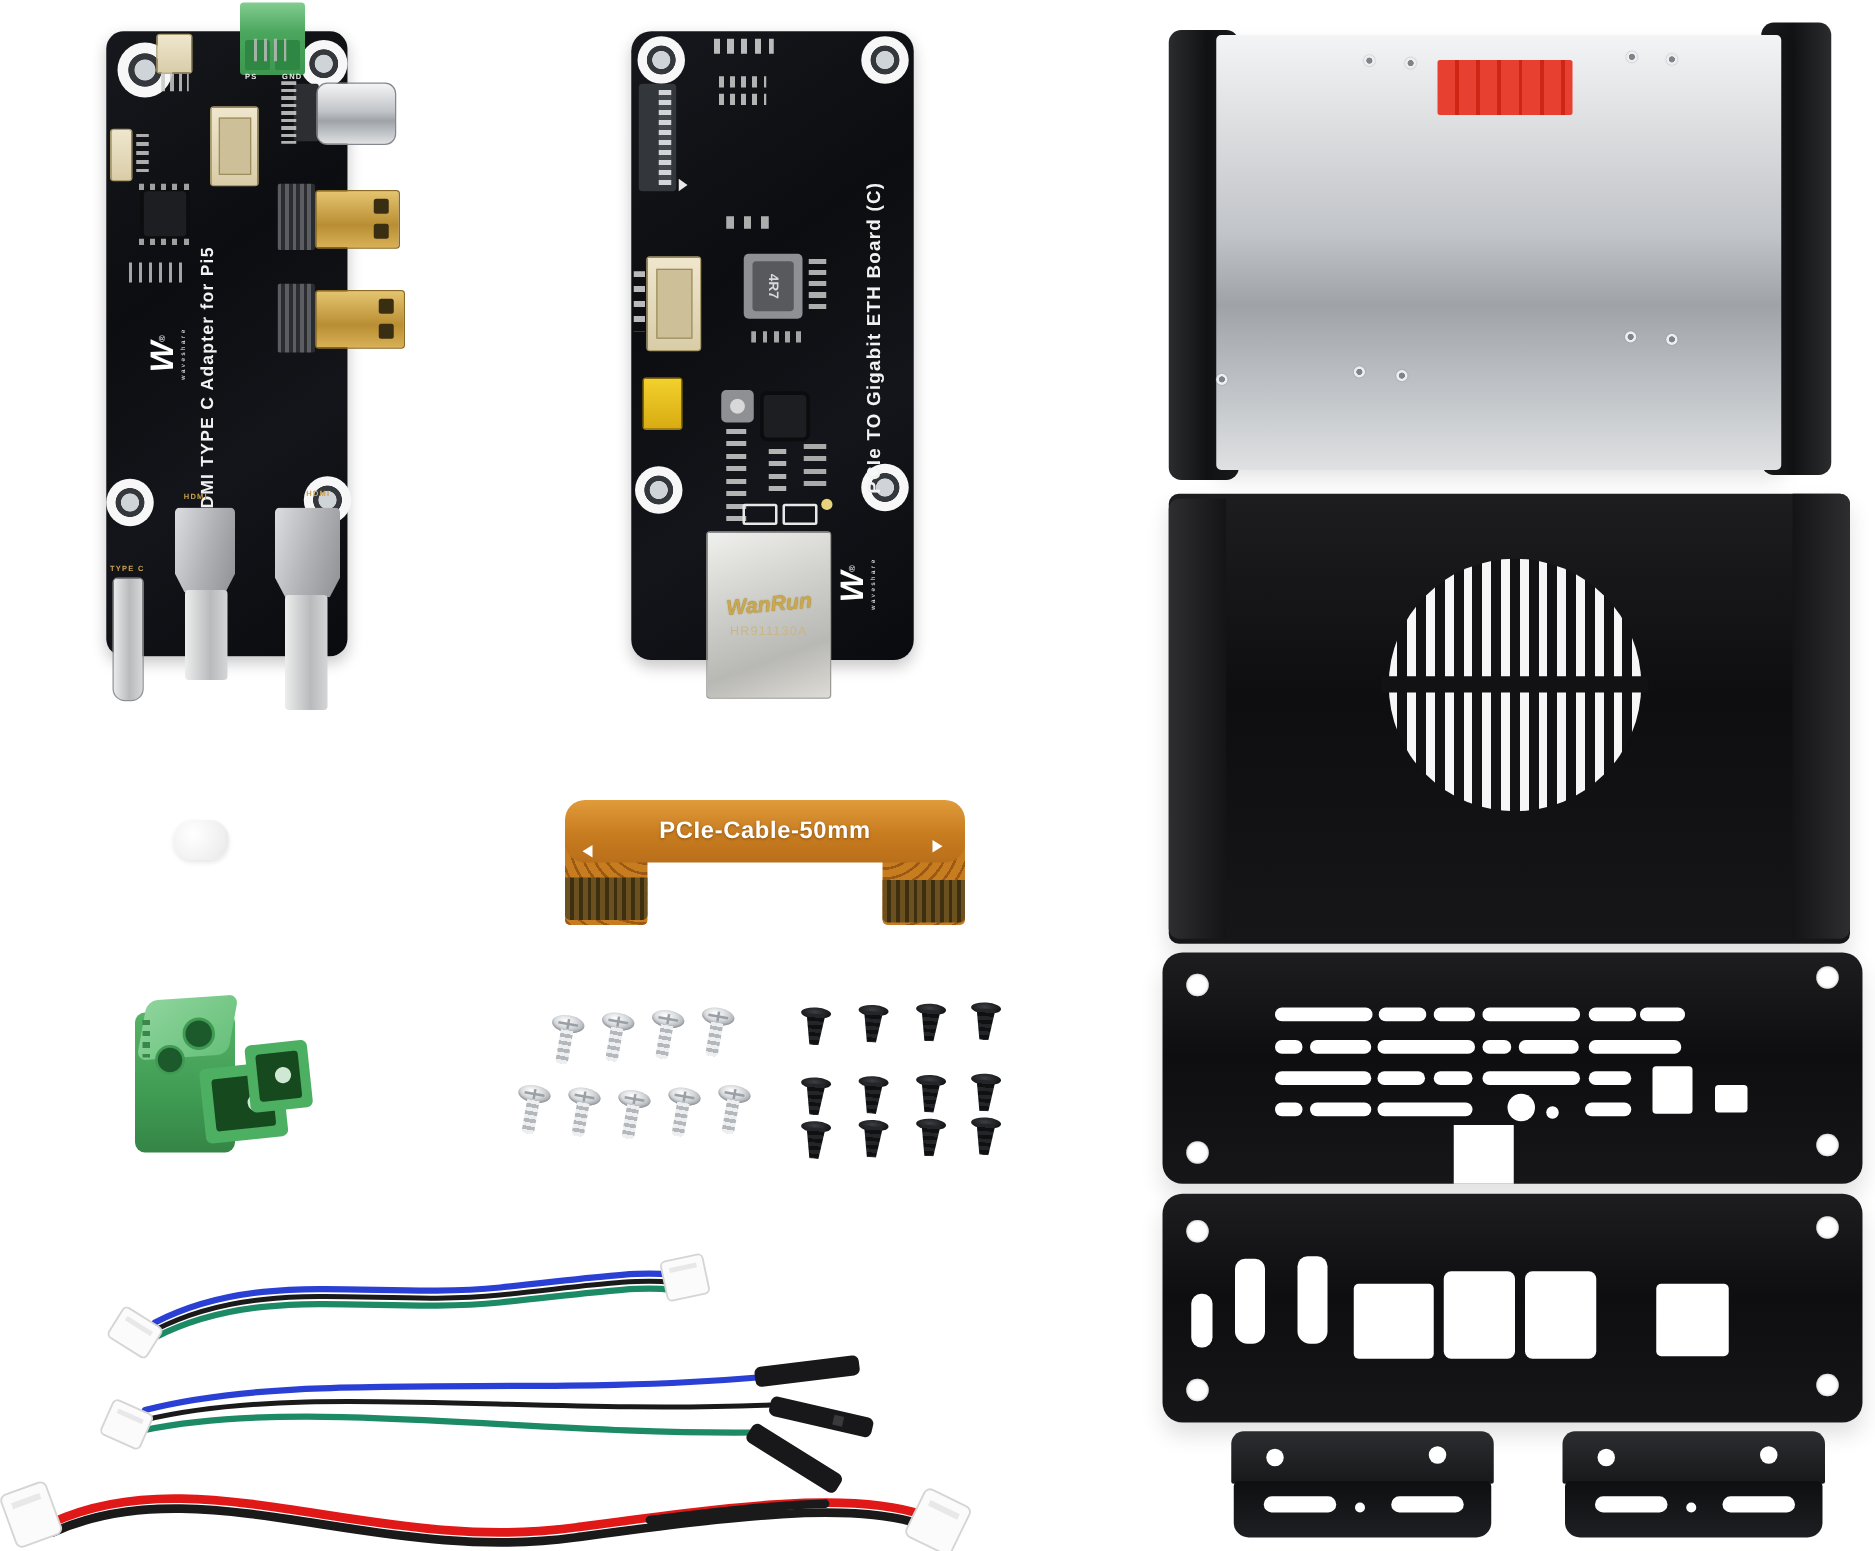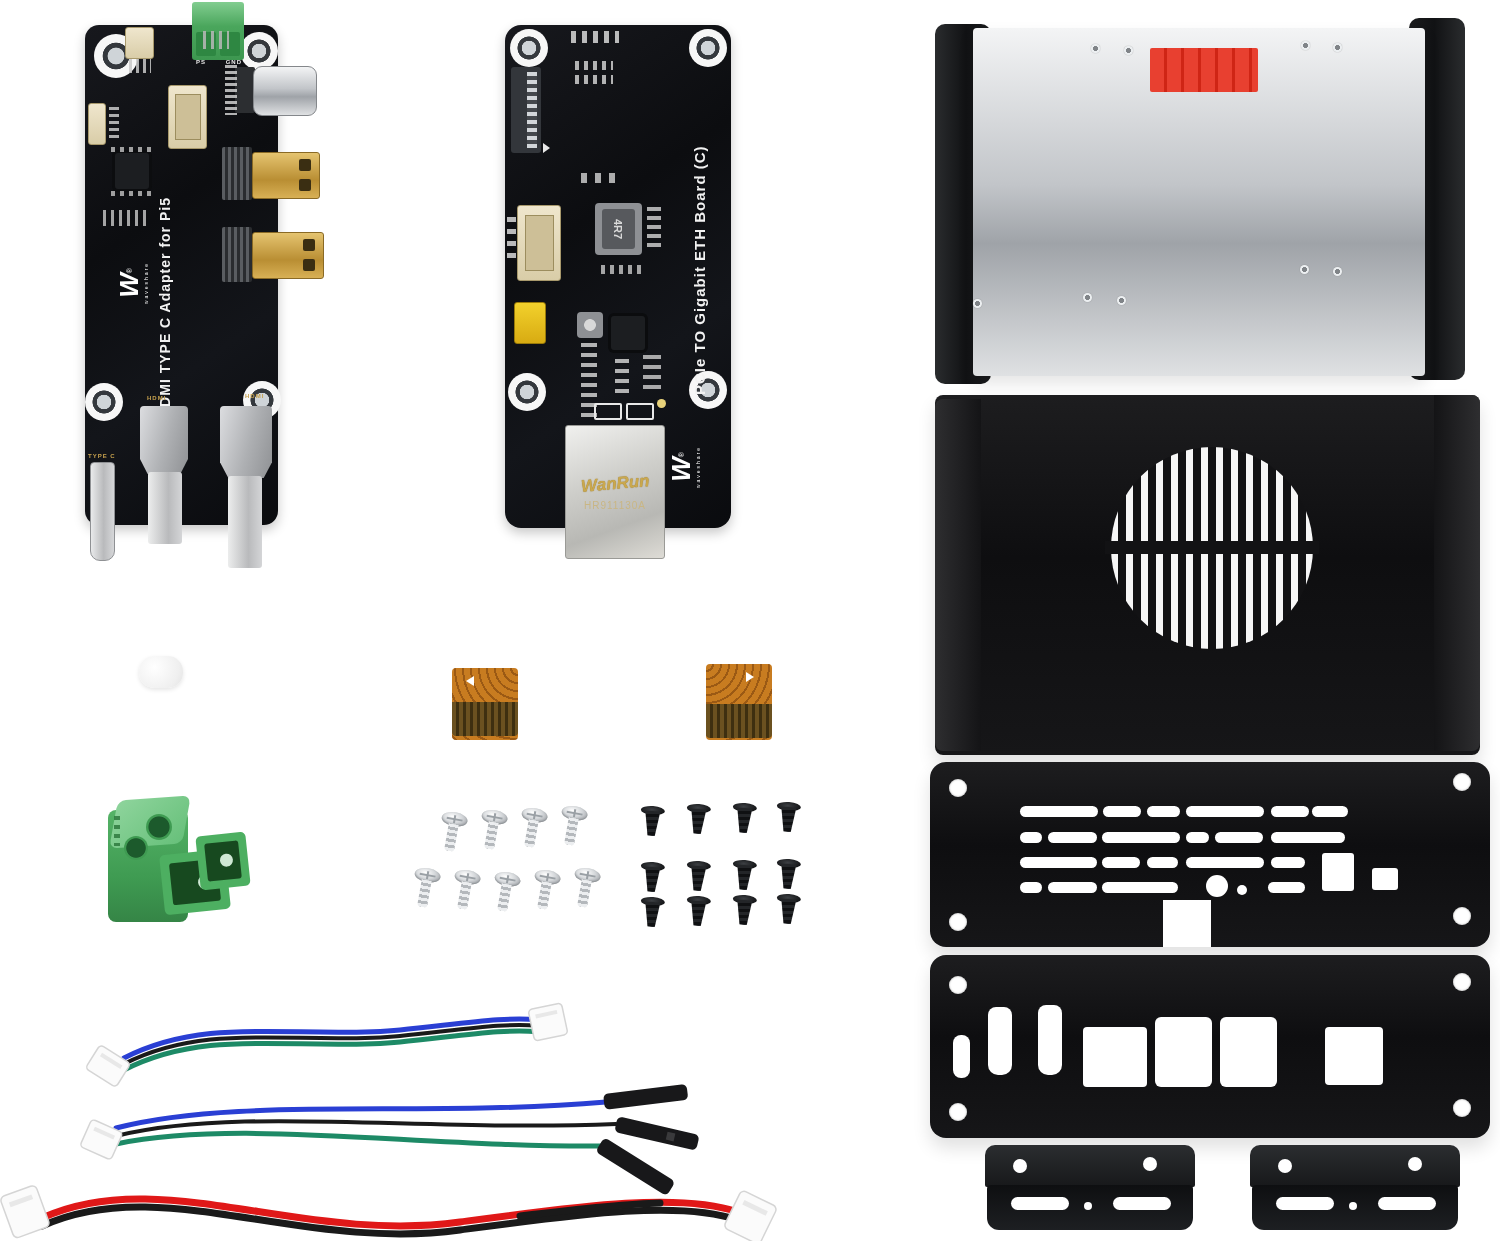--- a/index.html
+++ b/index.html
@@ -226,20 +226,23 @@
     </div>
   </div>
 
   <div class="a" style="left:452px;top:638px;width:320px;height:100px;">
     <div class="a" style="left:0;top:30px;width:66px;height:72px;background:#c87c20;border-radius:4px;overflow:hidden;">
       <div class="a" style="inset:0;background:repeating-radial-gradient(circle at 100% 0,transparent 0 6px,rgba(110,55,8,.5) 6px 8px);"></div>
     </div>
     <div class="a" style="left:254px;top:26px;width:66px;height:76px;background:#c87c20;border-radius:4px;overflow:hidden;">
       <div class="a" style="inset:0;background:repeating-radial-gradient(circle at 0 0,transparent 0 6px,rgba(110,55,8,.5) 6px 8px);"></div>
     </div>
+    <div class="a" style="left:0;top:2px;width:320px;height:50px;border-radius:16px;background:linear-gradient(180deg,#e09b3a,#c87c20 55%,#b96f1a);display:flex;align-items:center;justify-content:center;">
+      <span style="color:#fff;font-weight:bold;font-size:19px;text-shadow:0 1px 2px rgba(90,50,0,.6);letter-spacing:.5px;">PCIe-Cable-50mm</span>
+    </div>
     <div class="a tri" style="left:14px;top:38px;border-width:5px 8px 5px 0;border-color:transparent #fff transparent transparent;"></div>
     <div class="a tri" style="left:294px;top:34px;border-width:5px 0 5px 8px;border-color:transparent transparent transparent #fff;"></div>
     <div class="a" style="left:0;top:64px;width:66px;height:34px;background:repeating-linear-gradient(90deg,#6b5120 0 4px,#3e2f10 4px 7px);border-radius:0 0 4px 4px;"></div>
     <div class="a" style="left:254px;top:66px;width:66px;height:34px;background:repeating-linear-gradient(90deg,#6b5120 0 4px,#3e2f10 4px 7px);border-radius:0 0 4px 4px;"></div>
   </div>
 
   <div class="a" style="left:106px;top:796px;width:136px;height:132px;">
     <div class="a" style="left:2px;top:14px;width:80px;height:112px;background:linear-gradient(180deg,#55b367,#3f9b52 60%,#358546);border-radius:8px;"></div>
     <div class="a" style="left:8px;top:2px;width:72px;height:48px;background:linear-gradient(135deg,#8ed49c,#67c07a);border-radius:8px;transform:skewX(-14deg) rotate(-4deg);"></div>
     <div class="a" style="left:40px;top:18px;width:26px;height:26px;border-radius:50%;background:radial-gradient(circle,#1c5a2c 0 55%,#3f9b52 60%);"></div>

